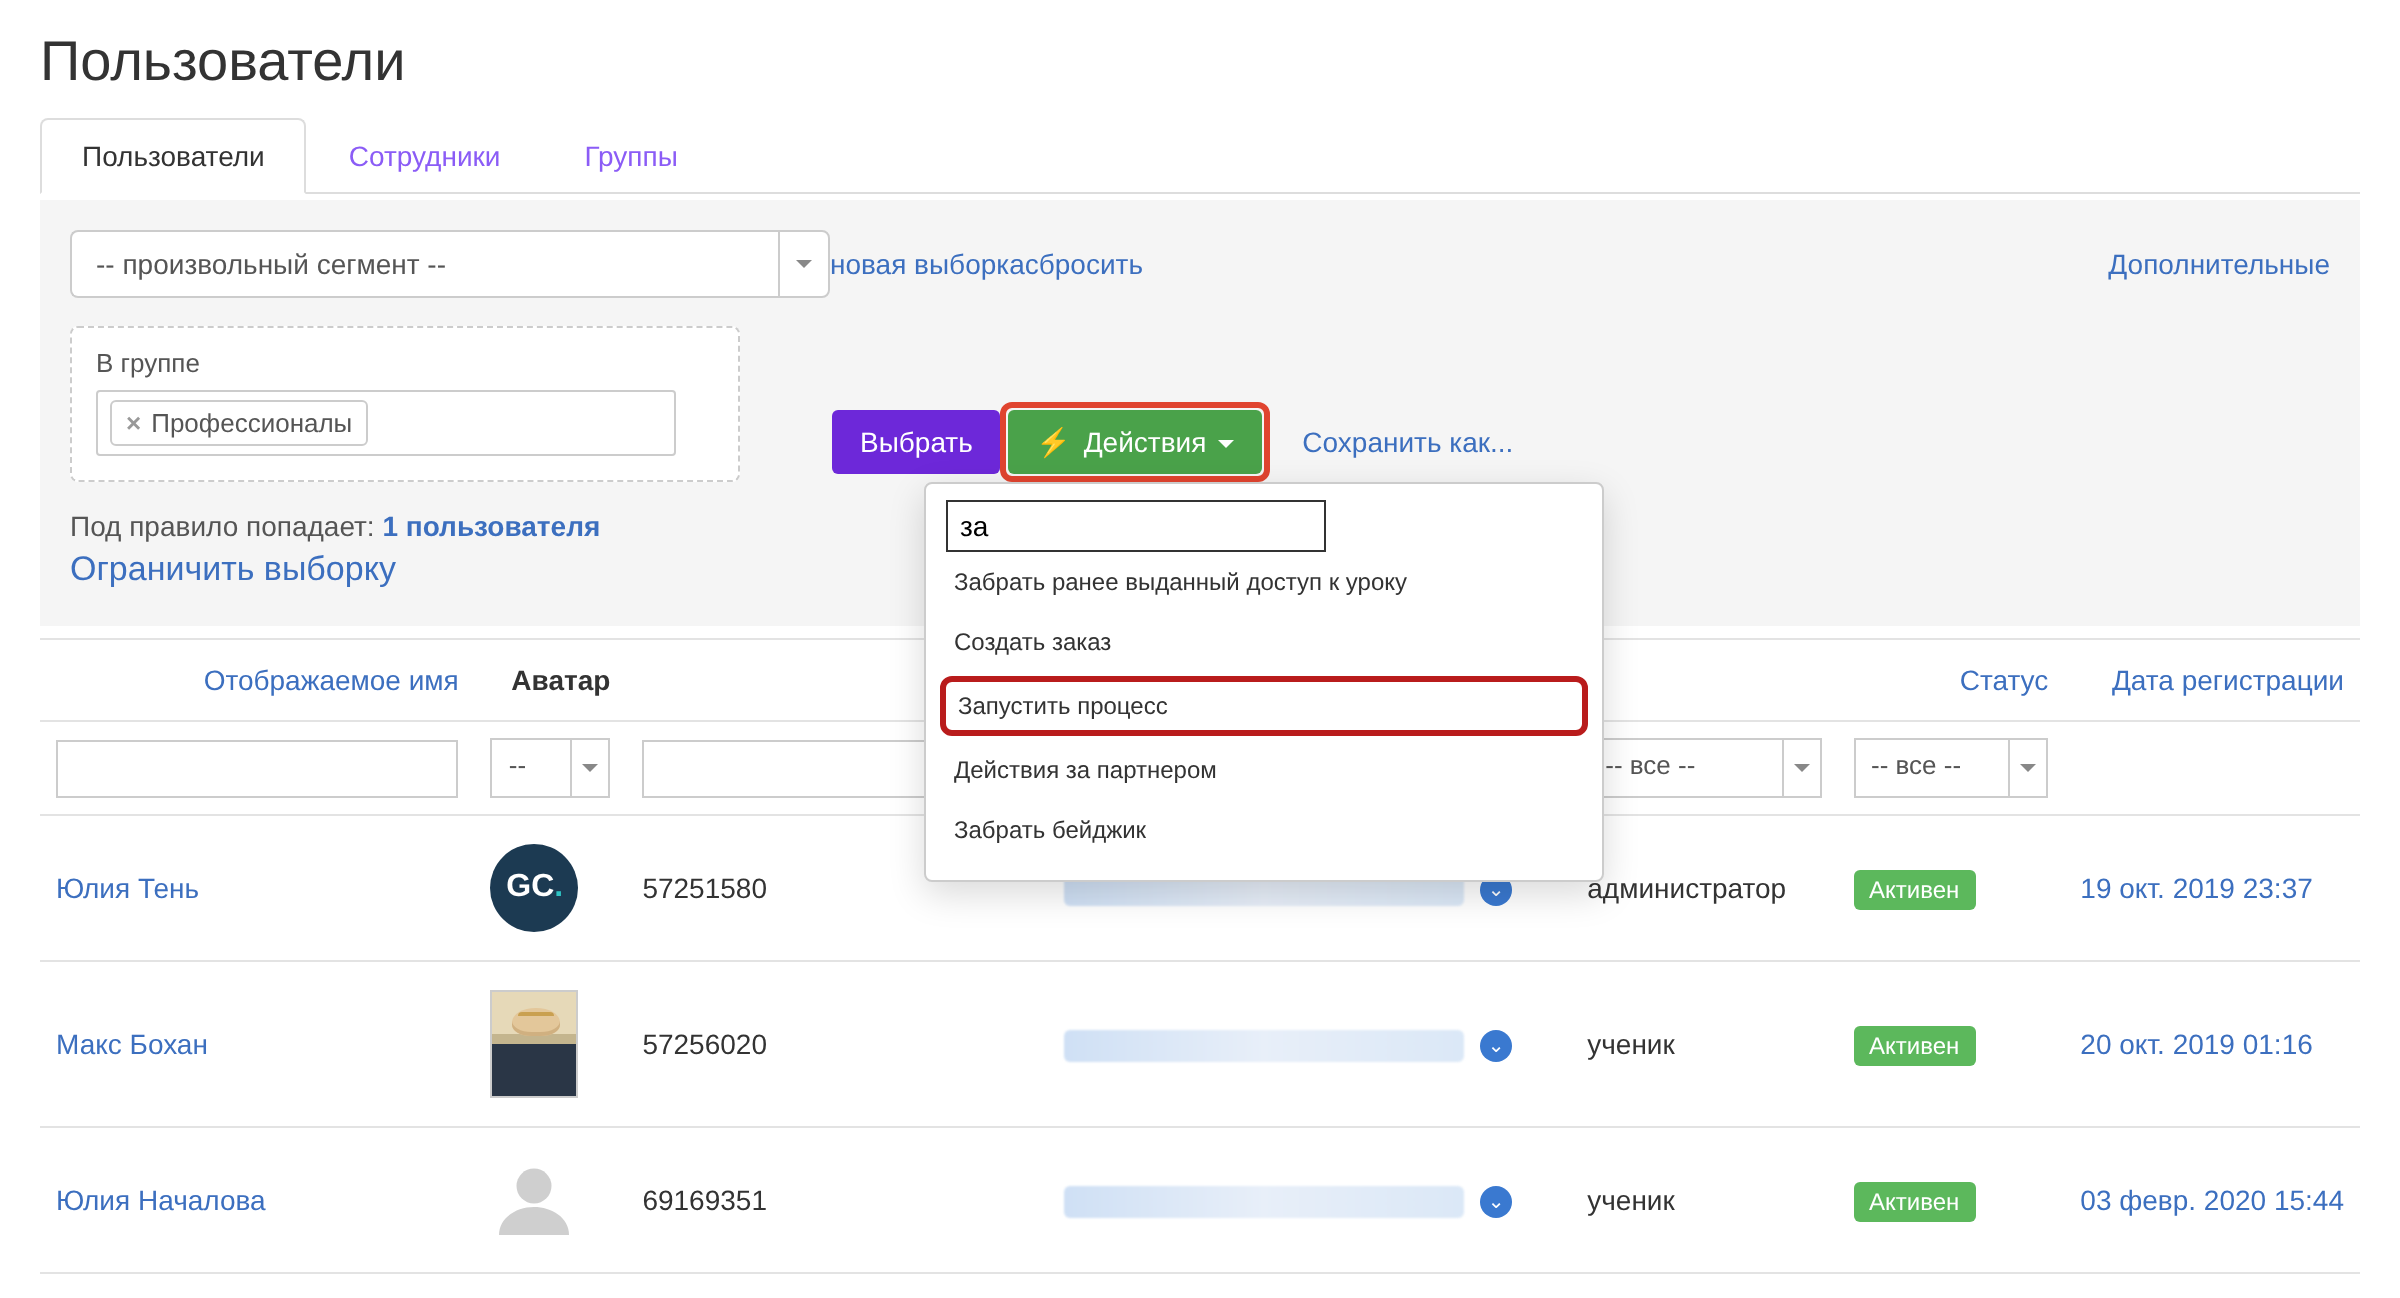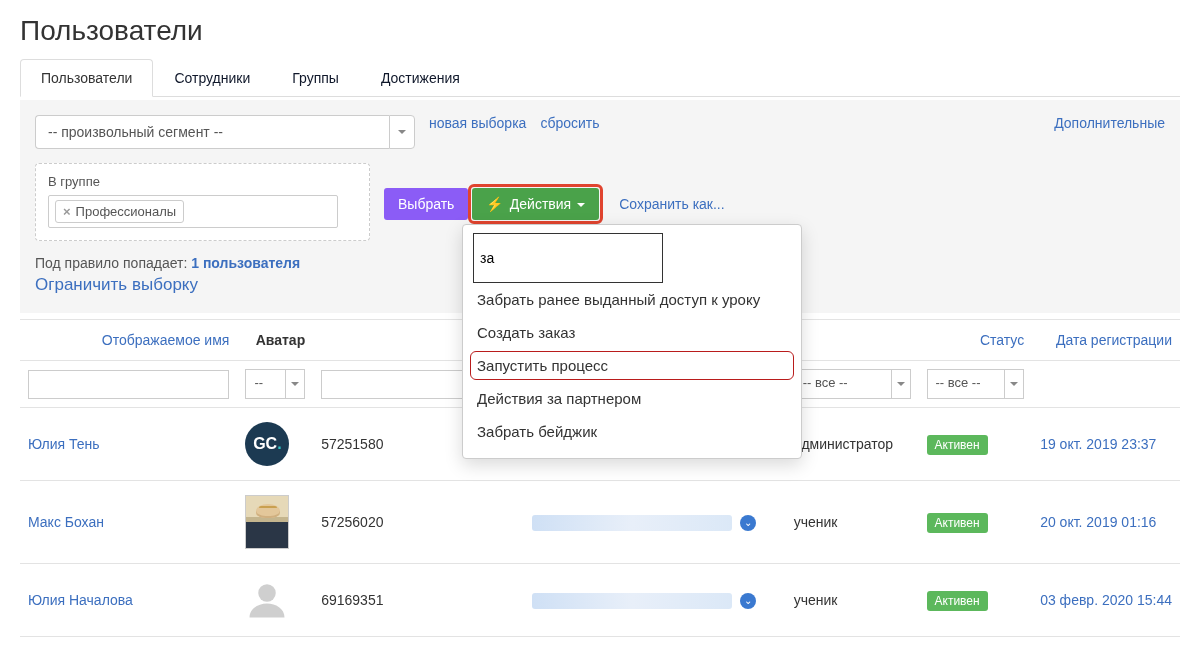--- a/index.html
+++ b/index.html
@@ -2,55 +2,55 @@
 <html><head>
 <meta charset="utf-8">
 <style>
   * { box-sizing: border-box; margin: 0; padding: 0; }
   body { font-family: -apple-system, BlinkMacSystemFont, "Segoe UI", Arial, sans-serif; color: #333; font-size: 14px; background: #fff; }
   a { text-decoration: none; }
   .page { padding: 15px 20px; }
   h1 { font-size: 28px; font-weight: 400; color: #333; margin-bottom: 12px; }
 
   .tabs { display: flex; border-bottom: 1px solid #ddd; margin-bottom: 3px; }
-  .tab { padding: 10px 20px; color: #0f172a; cursor: pointer; border: 1px solid transparent; border-bottom: none; margin-bottom: -1px; }
+  .tab { padding: 10px 20px; color: #8b5cf6; cursor: pointer; border: 1px solid transparent; border-bottom: none; margin-bottom: -1px; }
   .tab.active { background: #fff; border: 1px solid #ddd; border-bottom: 1px solid #fff; color: #333; border-radius: 4px 4px 0 0; }
 
   .filter-area { background: #f5f5f5; padding: 15px 15px 18px; position: relative; }
 
-  .top-row { display: flex; gap: 14px; margin-bottom: 14px; }
+  .top-row { display: flex; align-items: center; margin-bottom: 14px; }
   .segment-select { flex: 0 0 380px; display: flex; }
   .segment-select .box { flex: 1; background: #fff; border: 1px solid #ccc; border-right: none; padding: 8px 12px; border-radius: 4px 0 0 4px; color: #555; }
   .segment-select .caret { width: 26px; background: #fff; border: 1px solid #ccc; border-radius: 0 4px 4px 0; display: flex; align-items: center; justify-content: center; color: #888; }
   .link { color: #3c6fbf; cursor: pointer; }
   .spacer { flex: 1; }
   .extra-link { color: #3c6fbf; margin-left: auto; }
 
-  .mid-row { display: flex; align-items: center; gap: 14px; position: relative; }
+  .mid-row { display: flex; align-items: flex-end; gap: 14px; position: relative; }
   .group-box { border: 1px dashed #ccc; background: #fff; padding: 10px 12px 12px; width: 335px; border-radius: 4px; }
   .group-box .label { color: #555; margin-bottom: 6px; font-size: 13px; }
   .tag-input { border: 1px solid #ccc; border-radius: 2px; padding: 4px 6px; display: flex; align-items: center; gap: 6px; width: 290px; }
   .tag { border: 1px solid #ccc; border-radius: 3px; padding: 3px 7px; display: inline-flex; align-items: center; gap: 5px; color: #555; font-size: 13px; }
   .tag .x { color: #999; cursor: pointer; font-weight: bold; }
 
   .action-row { display: flex; align-items: center; gap: 0; padding-top: 4px; }
   .btn { padding: 8px 14px; color: #fff; cursor: pointer; display: inline-flex; align-items: center; gap: 6px; font-size: 14px; border-radius: 3px; }
-  .btn-blue { background: #8b5cf6; }
+  .btn-blue { background: #6d28d9; margin-left: 32px; }
   .btn-green { background: #4aa24a; }
   .actions-wrap { border: 3px solid #e0442f; border-radius: 6px; padding: 1px; margin-left: 0; }
   .save-as { color: #3c6fbf; margin-left: 16px; }
 
   .rule-line { margin-top: 14px; color: #555; font-size: 14px; }
   .rule-line .count { color: #3c6fbf; font-weight: 600; }
   .restrict { color: #3c6fbf; font-size: 17px; display: inline-block; margin-top: 4px; }
 
   .dropdown { position: absolute; top: 44px; left: 445px; width: 340px; background: #fff; border: 1px solid #ccc; border-radius: 4px; box-shadow: 0 6px 18px rgba(0,0,0,0.15); padding: 8px 10px 10px; z-index: 50; }
-  .dropdown input { width: 190px; border: 1px solid #333; padding: 16px 6px; font-size: 14px; }
-  .dropdown .item { padding: 8px 4px; color: #333; cursor: pointer; font-size: 15px; }
-  .dropdown .item.hl { border: 1px solid #b91c1c; border-radius: 6px; padding: 5px 6px; margin: 2px -3px; }
+  .dropdown input { width: 190px; border: 1px solid #333; padding: 4px 6px; font-size: 14px; }
+  .dropdown .item { padding: 8px 4px; color: #333; cursor: pointer; font-size: 12px; }
+  .dropdown .item.hl { border: 3px solid #b91c1c; border-radius: 6px; padding: 5px 6px; margin: 2px -3px; }
 
   table { width: 100%; border-collapse: collapse; margin-top: 6px; }
   th { text-align: right; padding: 12px 8px; color: #3c6fbf; font-weight: 400; border-top: 1px solid #e3e3e3; border-bottom: 1px solid #e3e3e3; cursor: pointer; white-space: nowrap; margin-left: 44px; }
   th.nolink { color: #333; cursor: default; font-weight: 600; }
   td { padding: 14px 8px; border-bottom: 1px solid #e3e3e3; vertical-align: middle; }
   .filter-row td { padding: 8px; border-bottom: 1px solid #e3e3e3; }
   .tf { width: 100%; display: flex; }
   .tf input { flex: 1; border: 1px solid #ccc; padding: 6px 8px; min-width: 40px; }
   .sel { display: flex; height: 30px; }
   .sel .v { flex: 1; border: 1px solid #ccc; border-right: none; padding: 5px 8px; color: #555; font-size: 13px; background: #fff; white-space: nowrap; }
@@ -75,21 +75,20 @@
 </head>
 <body>
 
 <div class="page">
   <h1>Пользователи</h1>
 
   <div class="tabs">
     <div class="tab active">Пользователи</div>
     <div class="tab">Сотрудники</div>
     <div class="tab">Группы</div>
-    <div class="tab">Достижения</div>
   </div>
 
   <div class="filter-area">
     <div class="top-row">
       <div class="segment-select">
         <div class="box">-- произвольный сегмент --</div>
         <div class="caret caret-down"></div>
       </div>
       <span class="link">новая выборка</span>
       <span class="link">сбросить</span>

